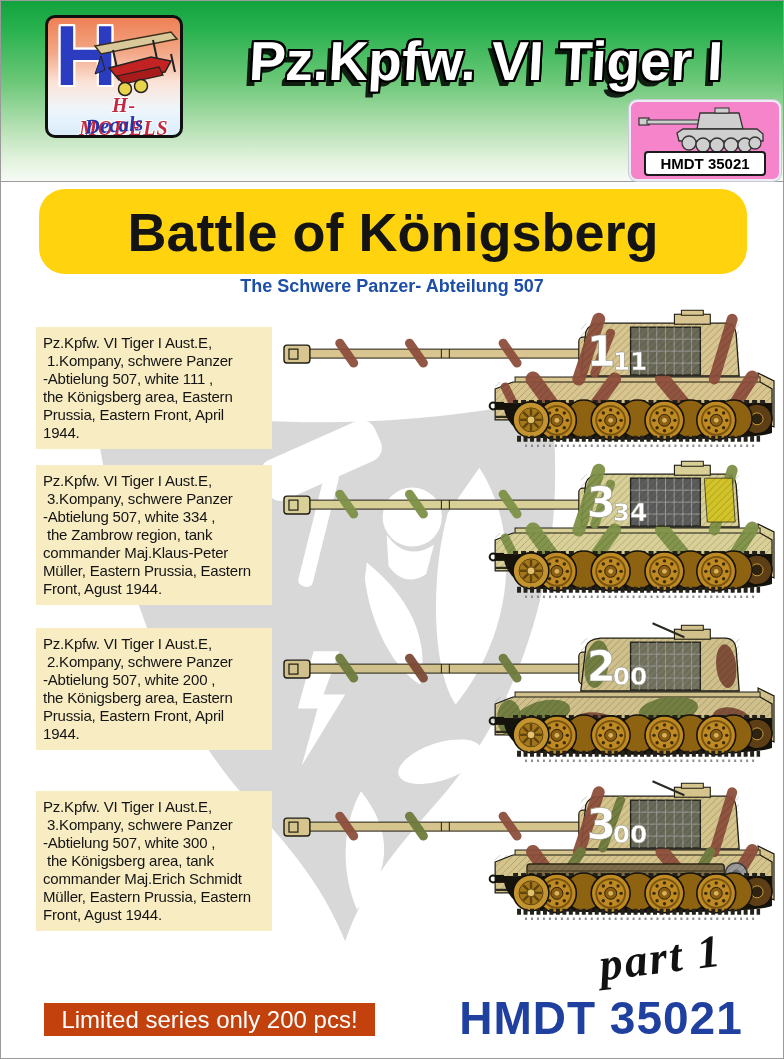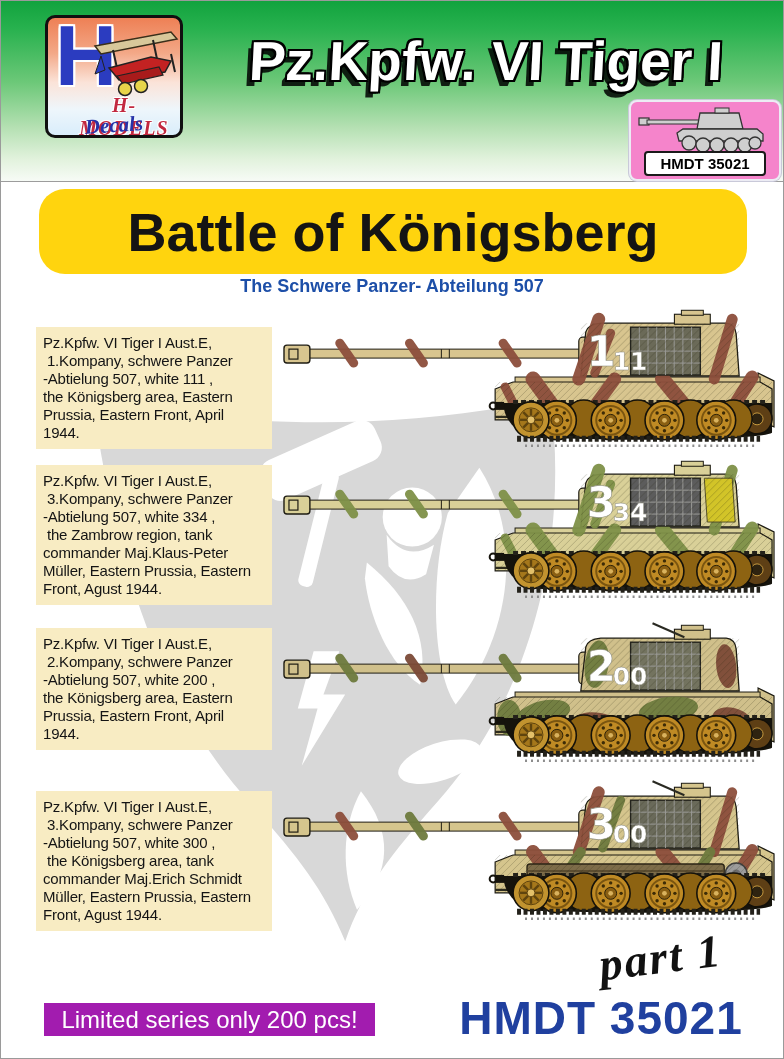--- a/index.html
+++ b/index.html
@@ -35,21 +35,21 @@
   
   .watermark{position:absolute;left:58px;top:368px;width:525px;height:592px;z-index:0;}
   
   .note{position:absolute;left:35px;width:236px;background:#f8ecc3;color:#141414;font-size:15px;line-height:18px;
         letter-spacing:-0.2px;padding:7px 17px 7px 7px;white-space:pre;box-sizing:border-box;z-index:3;}
   .note1{top:326px;} .note2{top:464px;} .note3{top:627px;} .note4{top:790px;}
   
   .tank{position:absolute;left:281px;width:498px;height:145px;z-index:2;}
   .tank1{top:306px;} .tank2{top:457px;} .tank3{top:621px;} .tank4{top:779px;}
   
-  .limited{position:absolute;left:43px;top:1002px;width:331px;height:33px;background:#a21caf;color:#fff;
+  .limited{position:absolute;left:43px;top:1002px;width:331px;height:33px;background:#c2410c;color:#fff;
            font-size:24px;display:flex;align-items:center;justify-content:center;z-index:3;white-space:nowrap;}
   .part{position:absolute;left:598px;top:930px;font-family:"Liberation Serif",serif;font-style:italic;font-weight:bold;
         font-size:46px;color:#111;transform:rotate(-7deg);letter-spacing:2px;z-index:3;}
   .code{position:absolute;left:450px;top:990px;width:300px;text-align:center;font-size:46px;font-weight:bold;
         color:#20409f;letter-spacing:1px;z-index:3;white-space:nowrap;}
 </style>
 </head>
 <body>
 
 <div class="page">

